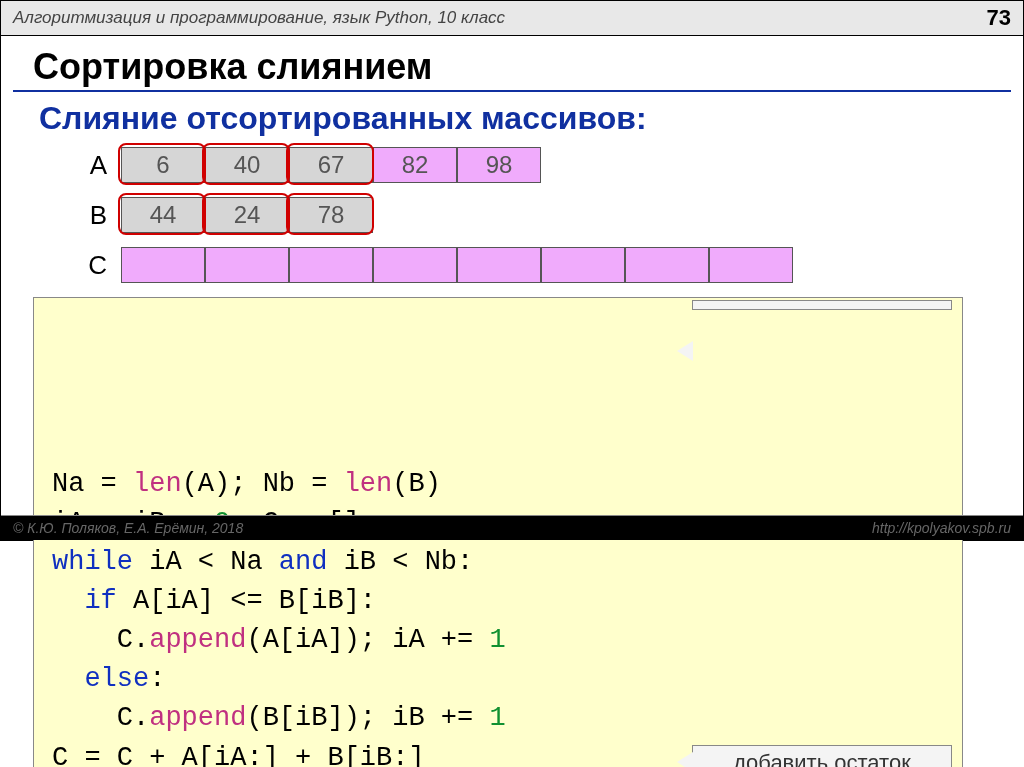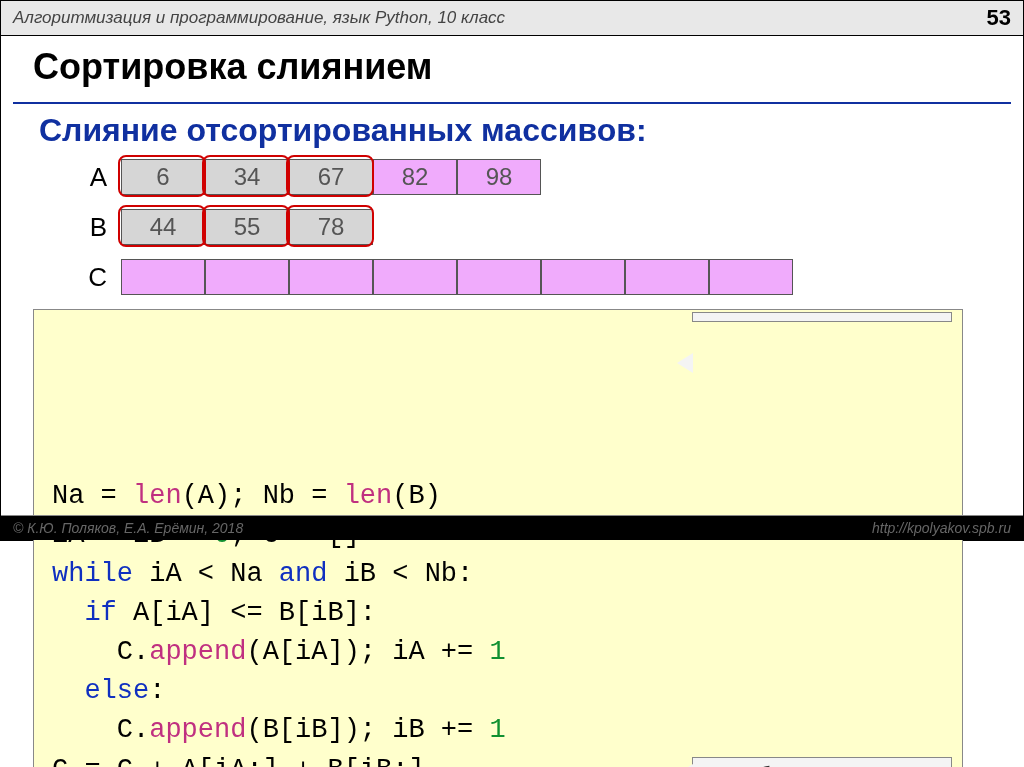--- a/index.html
+++ b/index.html
@@ -20,21 +20,21 @@
     display: flex;
     justify-content: space-between;
     align-items: center;
   }
   .header-title { font-style: italic; color: #444; font-size: 17px; }
   .page-num { font-size: 22px; font-weight: bold; color: #000; }
   .main-title {
     font-size: 36px;
     font-weight: bold;
     color: #000;
-    margin: 10px 0 14px 32px;
+    margin: 10px 0 2px 32px;
   }
   hr.sep { border: none; border-top: 2px solid #1030a0; margin: 0 12px 8px 12px; }
   .subtitle {
     font-size: 32px;
     font-weight: bold;
     color: #1030a0;
     margin-left: 38px;
     margin-bottom: 10px;
   }
   .arrays { margin-left: 70px; }
@@ -102,46 +102,46 @@
     color: #666;
     font-style: italic;
   }
 </style>
 </head>
 <body>
 
 <div class="page">
   <div class="header">
     <span class="header-title">Алгоритмизация и программирование, язык Python, 10 класс</span>
-    <span class="page-num">53</span>
+    <span class="page-num">73</span>
   </div>
 
   <div class="main-title">Сортировка слиянием</div>
   <hr class="sep">
   <div class="subtitle">Слияние отсортированных массивов:</div>
 
   <div class="arrays">
     <div class="row">
       <div class="row-label">A</div>
       <div class="cells" id="cells-A">
           <div class="cell shaded">6</div>
-          <div class="cell shaded">34</div>
+          <div class="cell shaded">40</div>
           <div class="cell shaded">67</div>
           <div class="cell">82</div>
           <div class="cell">98</div>
           <div class="ring" style="left: -3px; top: -4px; width: 88px; height: 42px;"></div>
           <div class="ring" style="left: 81px; top: -4px; width: 88px; height: 42px;"></div>
           <div class="ring" style="left: 165px; top: -4px; width: 88px; height: 42px;"></div>
         </div>
     </div>
     <div class="row">
       <div class="row-label">B</div>
       <div class="cells" id="cells-B">
           <div class="cell shaded">44</div>
-          <div class="cell shaded">55</div>
+          <div class="cell shaded">24</div>
           <div class="cell shaded">78</div>
           <div class="ring" style="left: -3px; top: -4px; width: 88px; height: 42px;"></div>
           <div class="ring" style="left: 81px; top: -4px; width: 88px; height: 42px;"></div>
           <div class="ring" style="left: 165px; top: -4px; width: 88px; height: 42px;"></div>
         </div>
     </div>
     <div class="row">
       <div class="row-label">C</div>
       <div class="cells" id="cells-C">
           <div class="cell blank">·</div>

